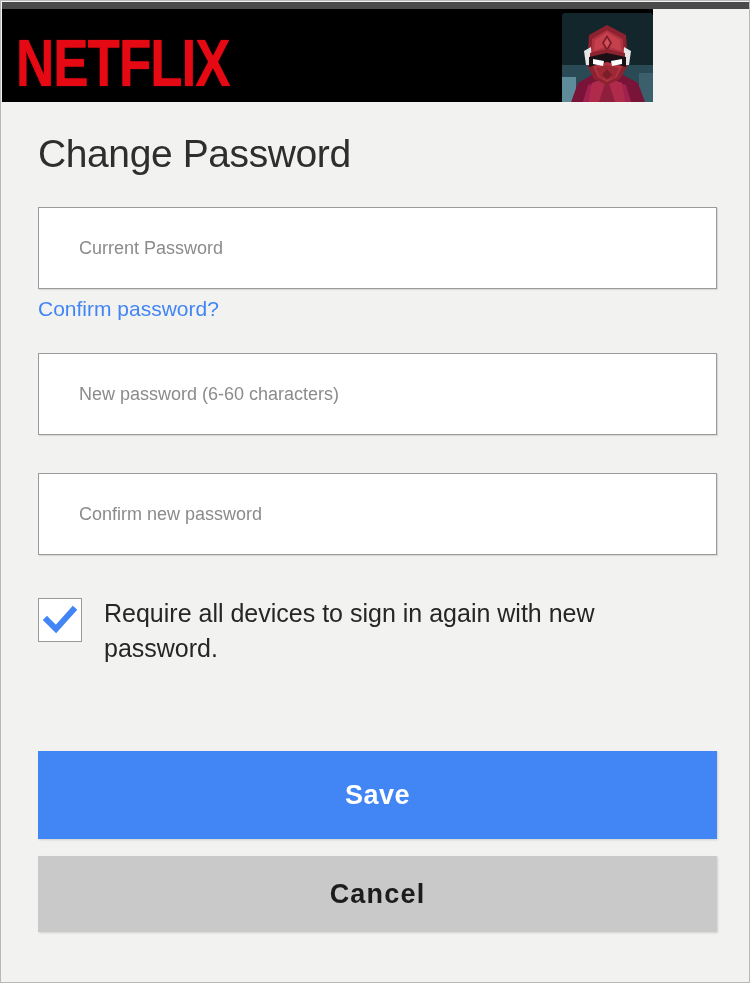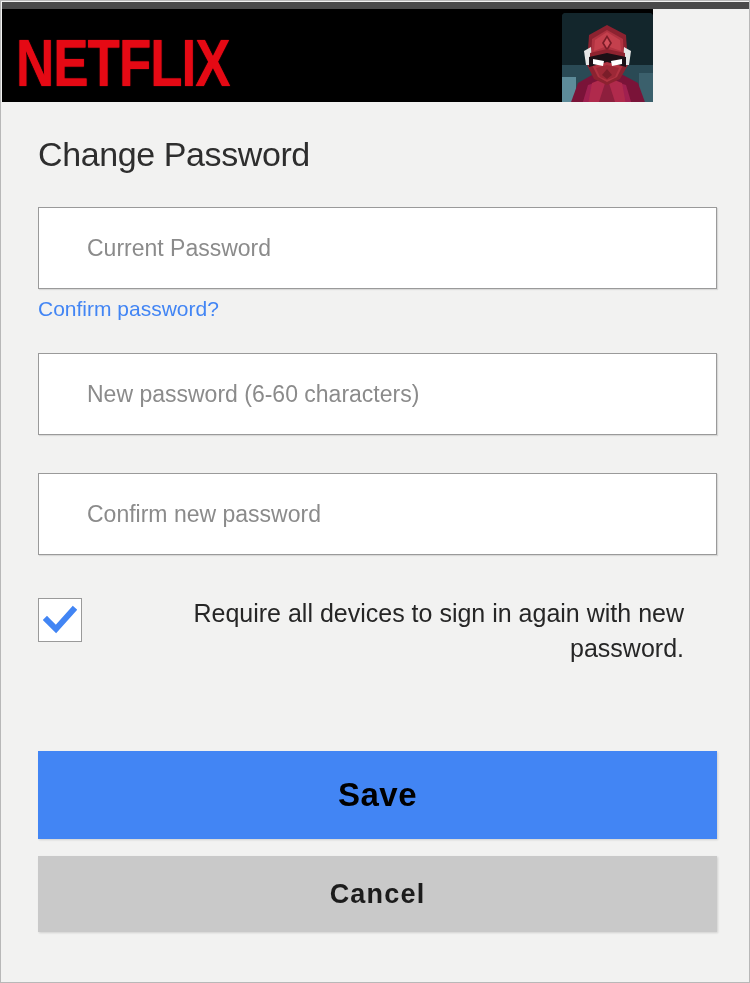--- a/index.html
+++ b/index.html
@@ -83,50 +83,50 @@
     top: 101px;
     width: 748px;
     height: 880px;
     background: #f2f2f1;
   }
 
   .page-title {
     position: absolute;
     left: 36px;
     top: 29px;
-    font-size: 34px;
+    font-size: 39px;
     line-height: 46px;
     font-weight: 400;
     color: #2e2e2e;
     letter-spacing: -0.4px;
     white-space: nowrap;
   }
 
   .field {
     position: absolute;
     left: 36px;
     width: 679px;
     height: 82px;
     box-sizing: border-box;
     background: #ffffff;
     border: 1px solid #9a9a9a;
     box-shadow: 1px 1px 1px rgba(0,0,0,0.10);
   }
   .field input {
     position: absolute;
-    left: 12px; top: 0;
+    left: 4px; top: 0;
     width: 100%;
     height: 100%;
     box-sizing: border-box;
     padding: 0 36px;
     border: none;
     outline: none;
     background: transparent;
     font-family: "Liberation Sans", sans-serif;
-    font-size: 23px;
+    font-size: 18px;
     color: #2e2e2e;
   }
   .field input::placeholder {
     color: #8b8b8b;
     opacity: 1;
   }
 
   #field-current   { top: 105px; }
   #field-new       { top: 251px; }
   #field-confirm   { top: 371px; }
@@ -169,41 +169,40 @@
     top: 4px;
     width: 34px;
     height: 34px;
   }
   .checkbox-label {
     margin-left: 22px;
     font-size: 25px;
     line-height: 35px;
     color: #262626;
     max-width: 580px;
-    text-align: right;
   }
 
   
   .btn {
     position: absolute;
     left: 36px;
     width: 679px;
     box-sizing: border-box;
     border: none;
     font-family: "Liberation Sans", sans-serif;
     font-weight: 700;
     cursor: pointer;
     box-shadow: 1px 1px 2px rgba(0,0,0,0.14);
   }
   #btn-save {
     top: 649px;
     height: 88px;
     background: #4285f4;
-    color: #000000;
-    font-size: 33px;
+    color: #ffffff;
+    font-size: 27px;
     letter-spacing: 0.5px;
   }
   #btn-cancel {
     top: 754px;
     height: 76px;
     background: #c9c9c9;
     color: #1c1c1c;
     font-size: 27px;
     letter-spacing: 1.2px;
   }

